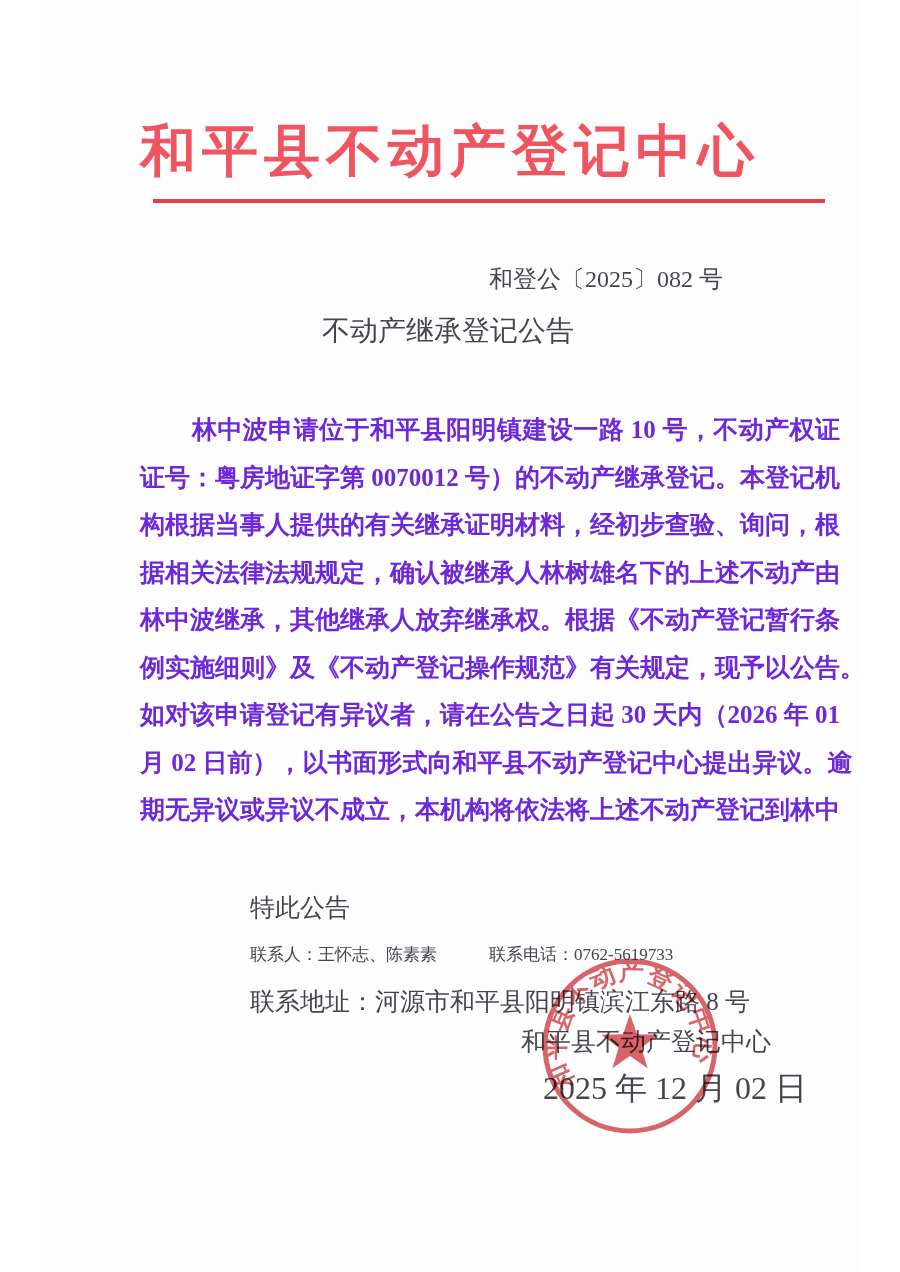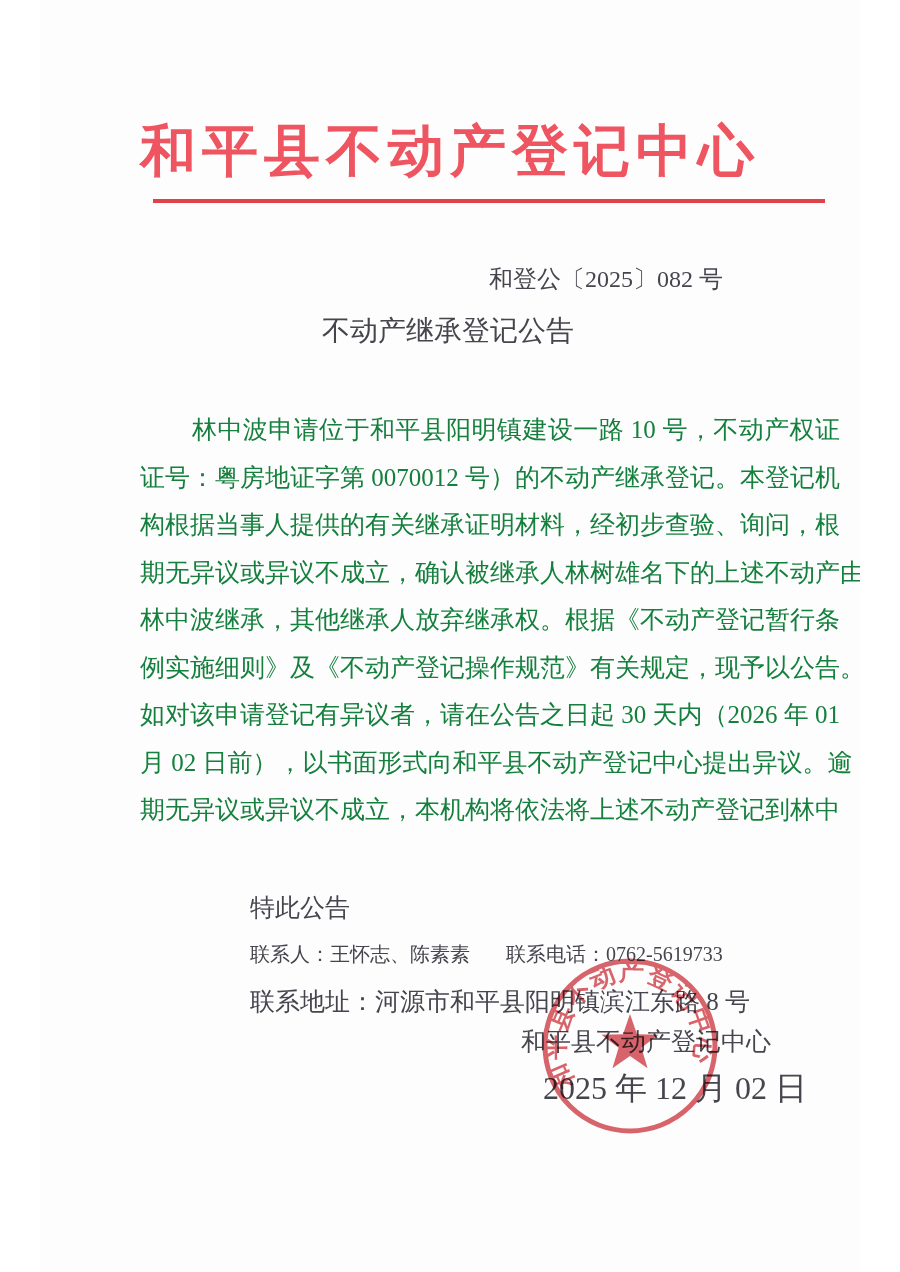--- a/index.html
+++ b/index.html
@@ -54,39 +54,40 @@
   
   .body-block {
     position: absolute;
     top: 406px; left: 100px;
     width: 700px;
   }
   .body-line {
     height: 47.5px;
     line-height: 47.5px;
     font-size: 25px;
-    color: #15803d;
+    color: #6d28d9;
     text-align: justify;
     text-align-last: justify;
     white-space: nowrap;
+    font-weight: bold;
   }
   .body-line.first { padding-left: 52px; }
   .body-line.last { text-align: left; text-align-last: left; }
 
   
   .closing-line {
     position: absolute;
     top: 884px; left: 210px;
     font-size: 25px; line-height: 47.5px;
   }
   .contact-line-1 {
     position: absolute;
     top: 931px; left: 210px;
-    font-size: 20px; line-height: 47.5px;
-    display: flex; gap: 36px;
+    font-size: 17px; line-height: 47.5px;
+    display: flex; gap: 52px;
   }
   .contact-line-2 {
     position: absolute;
     top: 978px; left: 210px;
     font-size: 25px; line-height: 47.5px;
   }
 
   
   .signature-org {
     position: absolute;
@@ -122,21 +123,21 @@
   <div class="red-rule"></div>
 
   <div class="doc-number">和登公〔2025〕082 号</div>
 
   <div class="notice-title">不动产继承登记公告</div>
 
   <div class="body-block">
     <div class="body-line first">林中波申请位于和平县阳明镇建设一路 10 号，不动产权证</div>
     <div class="body-line">证号：粤房地证字第 0070012 号）的不动产继承登记。本登记机</div>
     <div class="body-line">构根据当事人提供的有关继承证明材料，经初步查验、询问，根</div>
-    <div class="body-line">期无异议或异议不成立，确认被继承人林树雄名下的上述不动产由</div>
+    <div class="body-line">据相关法律法规规定，确认被继承人林树雄名下的上述不动产由</div>
     <div class="body-line">林中波继承，其他继承人放弃继承权。根据《不动产登记暂行条</div>
     <div class="body-line">例实施细则》及《不动产登记操作规范》有关规定，现予以公告。</div>
     <div class="body-line">如对该申请登记有异议者，请在公告之日起 30 天内（2026 年 01</div>
     <div class="body-line">月 02 日前），以书面形式向和平县不动产登记中心提出异议。逾</div>
     <div class="body-line">期无异议或异议不成立，本机构将依法将上述不动产登记到林中</div>
   </div>
 
   <div class="closing-line">特此公告</div>
 
   <div class="contact-line-1">

